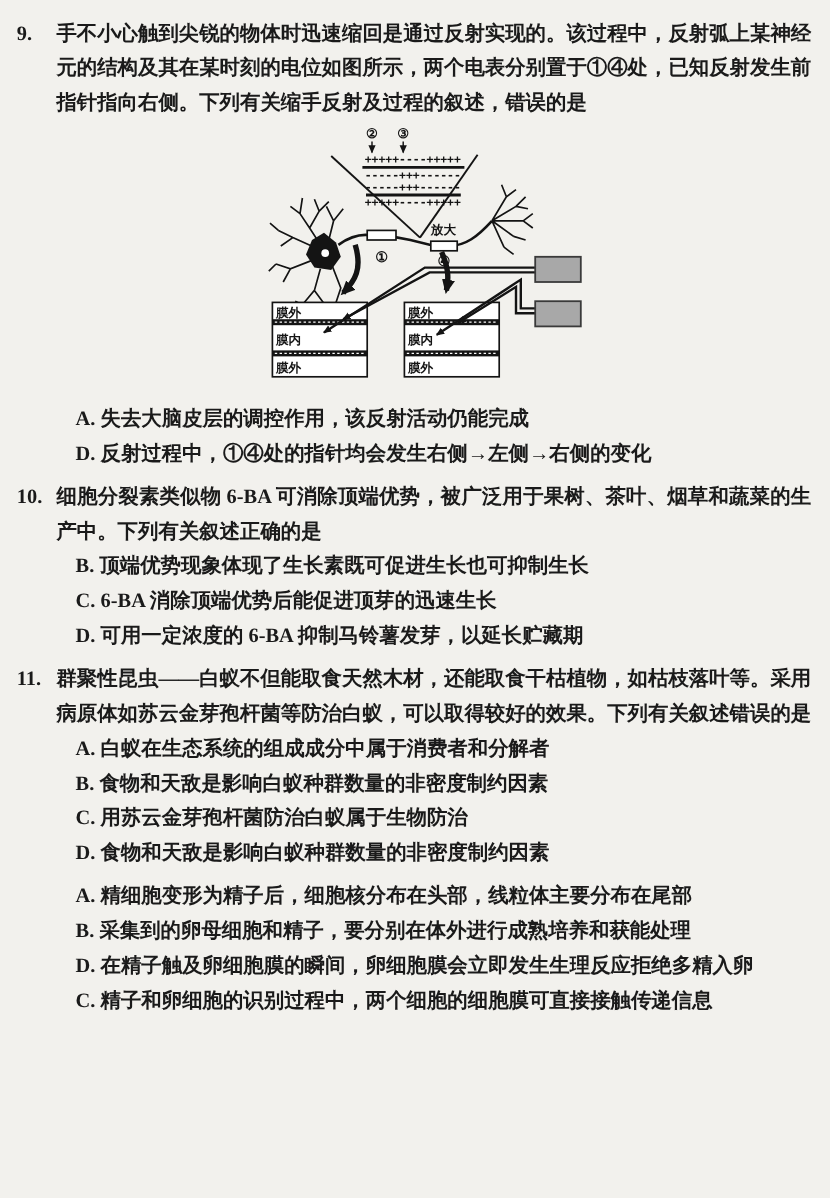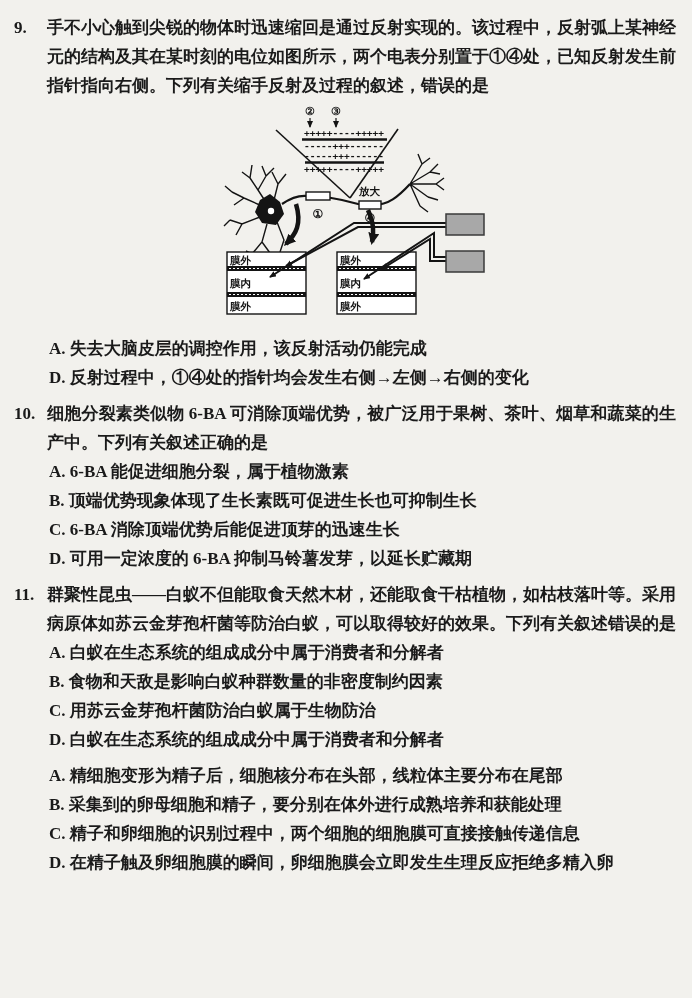--- a/index.html
+++ b/index.html
@@ -12,21 +12,21 @@
     font-size:17px;
   }
   .paper{padding:6px 16px 0 14px;}
   p{margin:0;}
   .q{margin-top:7px;}
   .qhead{
     padding-left:33px;text-indent:-33px;
     line-height:29px;text-align:justify;
   }
   .qnum{display:inline-block;width:33px;text-indent:0;}
-  .opt{margin-left:35px;line-height:29px;white-space:nowrap;}
+  .opt{margin-left:49px;line-height:29px;white-space:nowrap;}
   .fig{margin:2px 0 2px 208px;height:230px;}
   svg text{fill:#141414;}
   .cjk-small{font-size:10.5px;font-weight:700;font-family:"Liberation Serif","DejaVu Serif",serif;}
   .charge{font-family:"DejaVu Sans Mono",monospace;font-size:9.5px;font-weight:700;}
 </style>
 </head>
 <body>
 
 <div class="paper">
 
@@ -126,39 +126,38 @@
 
     <div class="options">
       <p class="opt">A. 失去大脑皮层的调控作用，该反射活动仍能完成</p>
       <p class="opt">D. 反射过程中，①④处的指针均会发生右侧→左侧→右侧的变化</p>
     </div>
   </section>
 
   <section class="q">
     <p class="qhead"><span class="qnum">10.</span><span>细胞分裂素类似物 6-BA 可消除顶端优势，被广泛用于果树、茶叶、烟草和蔬菜的生产中。下列有关叙述正确的是</span></p>
     <div class="options">
-      <p class="opt">A. 6-BA 能促进细胞分裂，属于植物激素</p>
       <p class="opt">B. 顶端优势现象体现了生长素既可促进生长也可抑制生长</p>
       <p class="opt">C. 6-BA 消除顶端优势后能促进顶芽的迅速生长</p>
       <p class="opt">D. 可用一定浓度的 6-BA 抑制马铃薯发芽，以延长贮藏期</p>
     </div>
   </section>
 
   <section class="q">
     <p class="qhead"><span class="qnum">11.</span><span>群聚性昆虫——白蚁不但能取食天然木材，还能取食干枯植物，如枯枝落叶等。采用病原体如苏云金芽孢杆菌等防治白蚁，可以取得较好的效果。下列有关叙述错误的是</span></p>
     <div class="options">
       <p class="opt">A. 白蚁在生态系统的组成成分中属于消费者和分解者</p>
       <p class="opt">B. 食物和天敌是影响白蚁种群数量的非密度制约因素</p>
       <p class="opt">C. 用苏云金芽孢杆菌防治白蚁属于生物防治</p>
-      <p class="opt">D. 白蚁在生态系统的组成成分中属于消费者和分解者</p>
+      <p class="opt">D. 食物和天敌是影响白蚁种群数量的非密度制约因素</p>
     </div>
   </section>
 
   <section class="q">
     <div class="options">
       <p class="opt">A. 精细胞变形为精子后，细胞核分布在头部，线粒体主要分布在尾部</p>
       <p class="opt">B. 采集到的卵母细胞和精子，要分别在体外进行成熟培养和获能处理</p>
+      <p class="opt">D. 在精子触及卵细胞膜的瞬间，卵细胞膜会立即发生生理反应拒绝多精入卵</p>
       <p class="opt">C. 精子和卵细胞的识别过程中，两个细胞的细胞膜可直接接触传递信息</p>
-      <p class="opt">D. 在精子触及卵细胞膜的瞬间，卵细胞膜会立即发生生理反应拒绝多精入卵</p>
     </div>
   </section>
 
 </div>
 
 </body></html>

